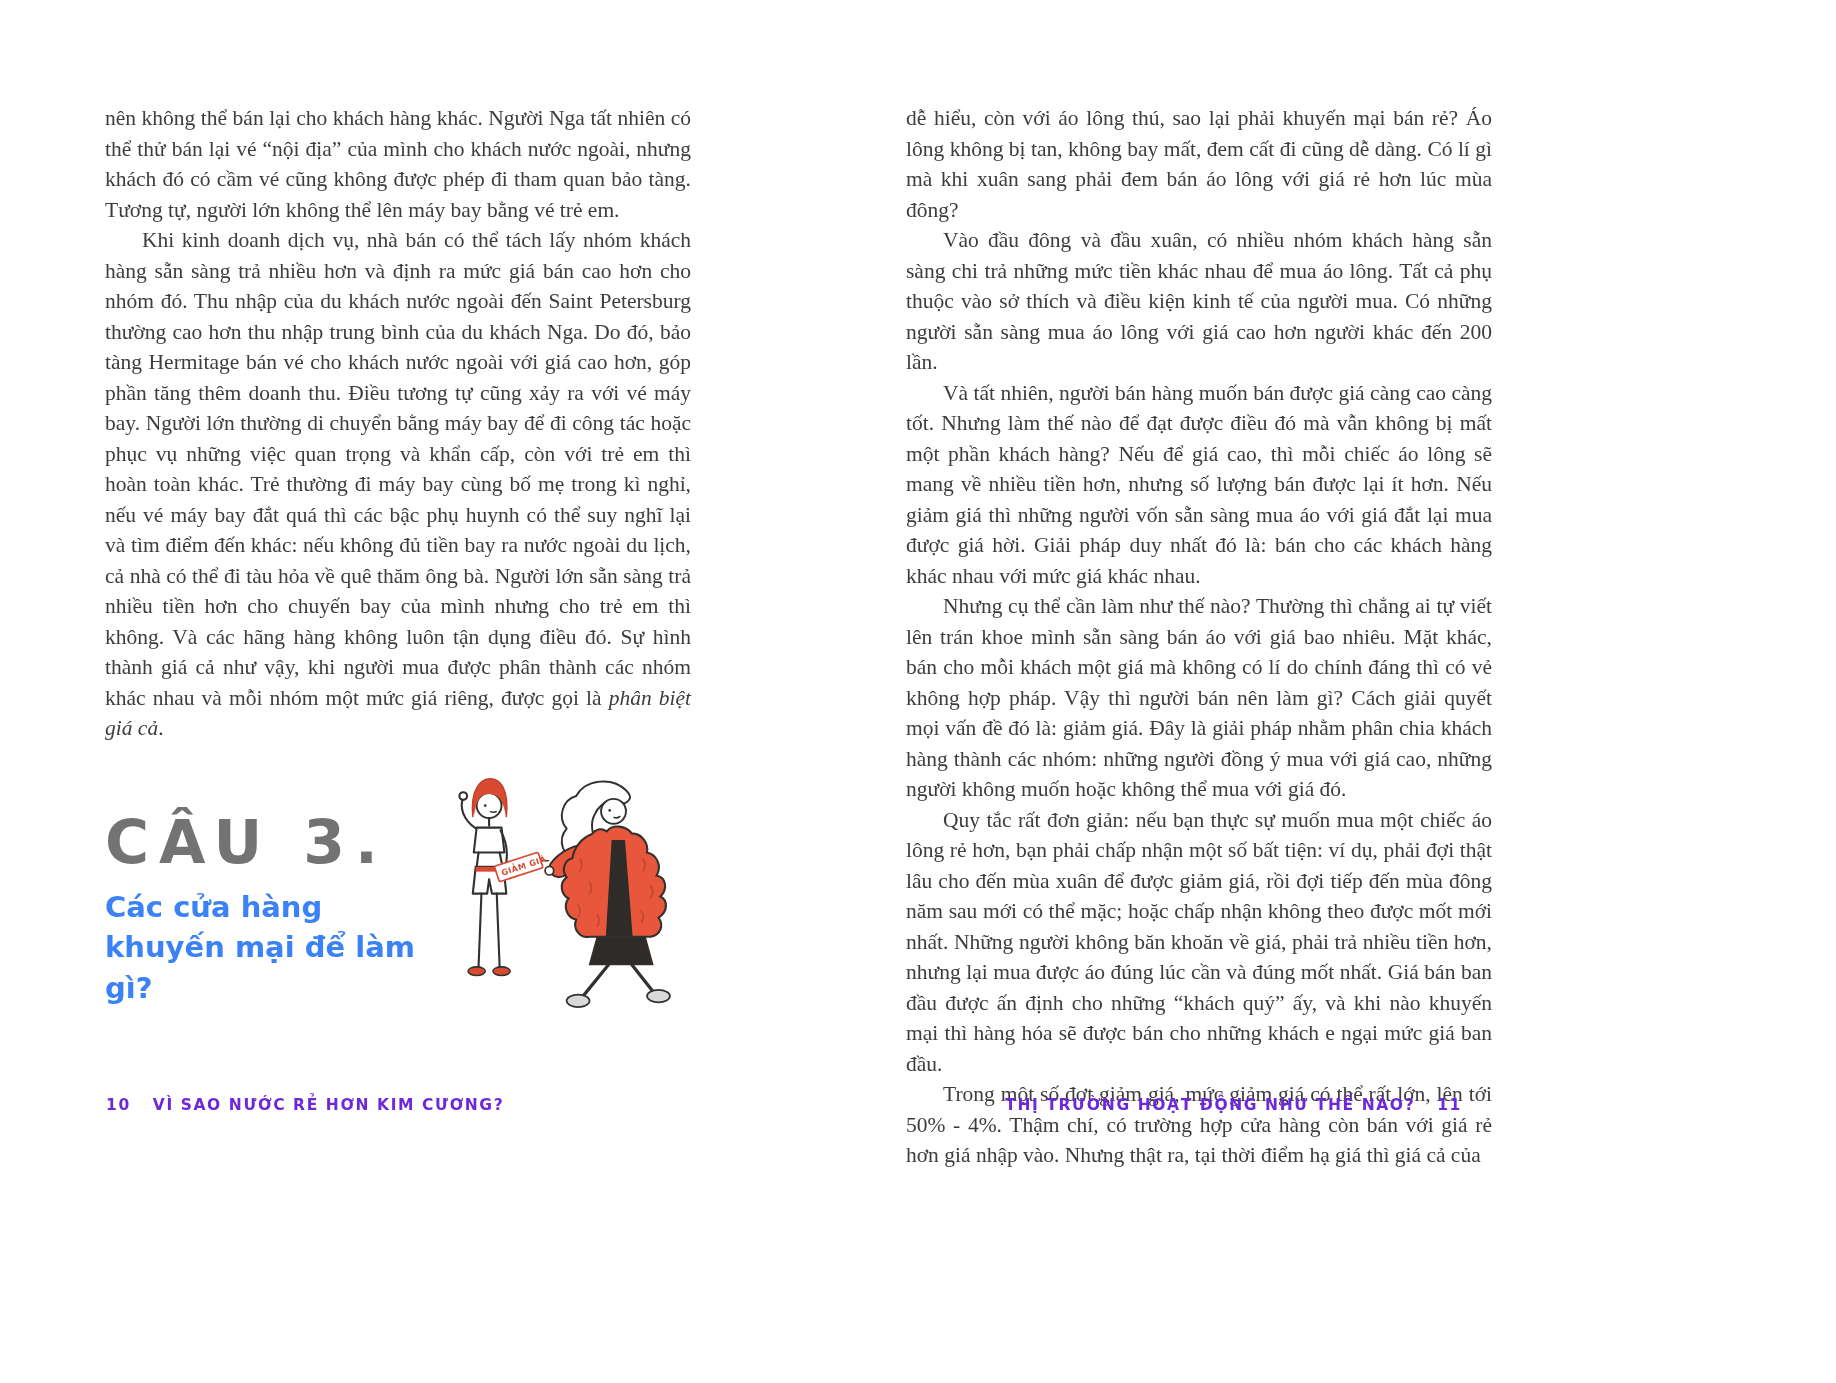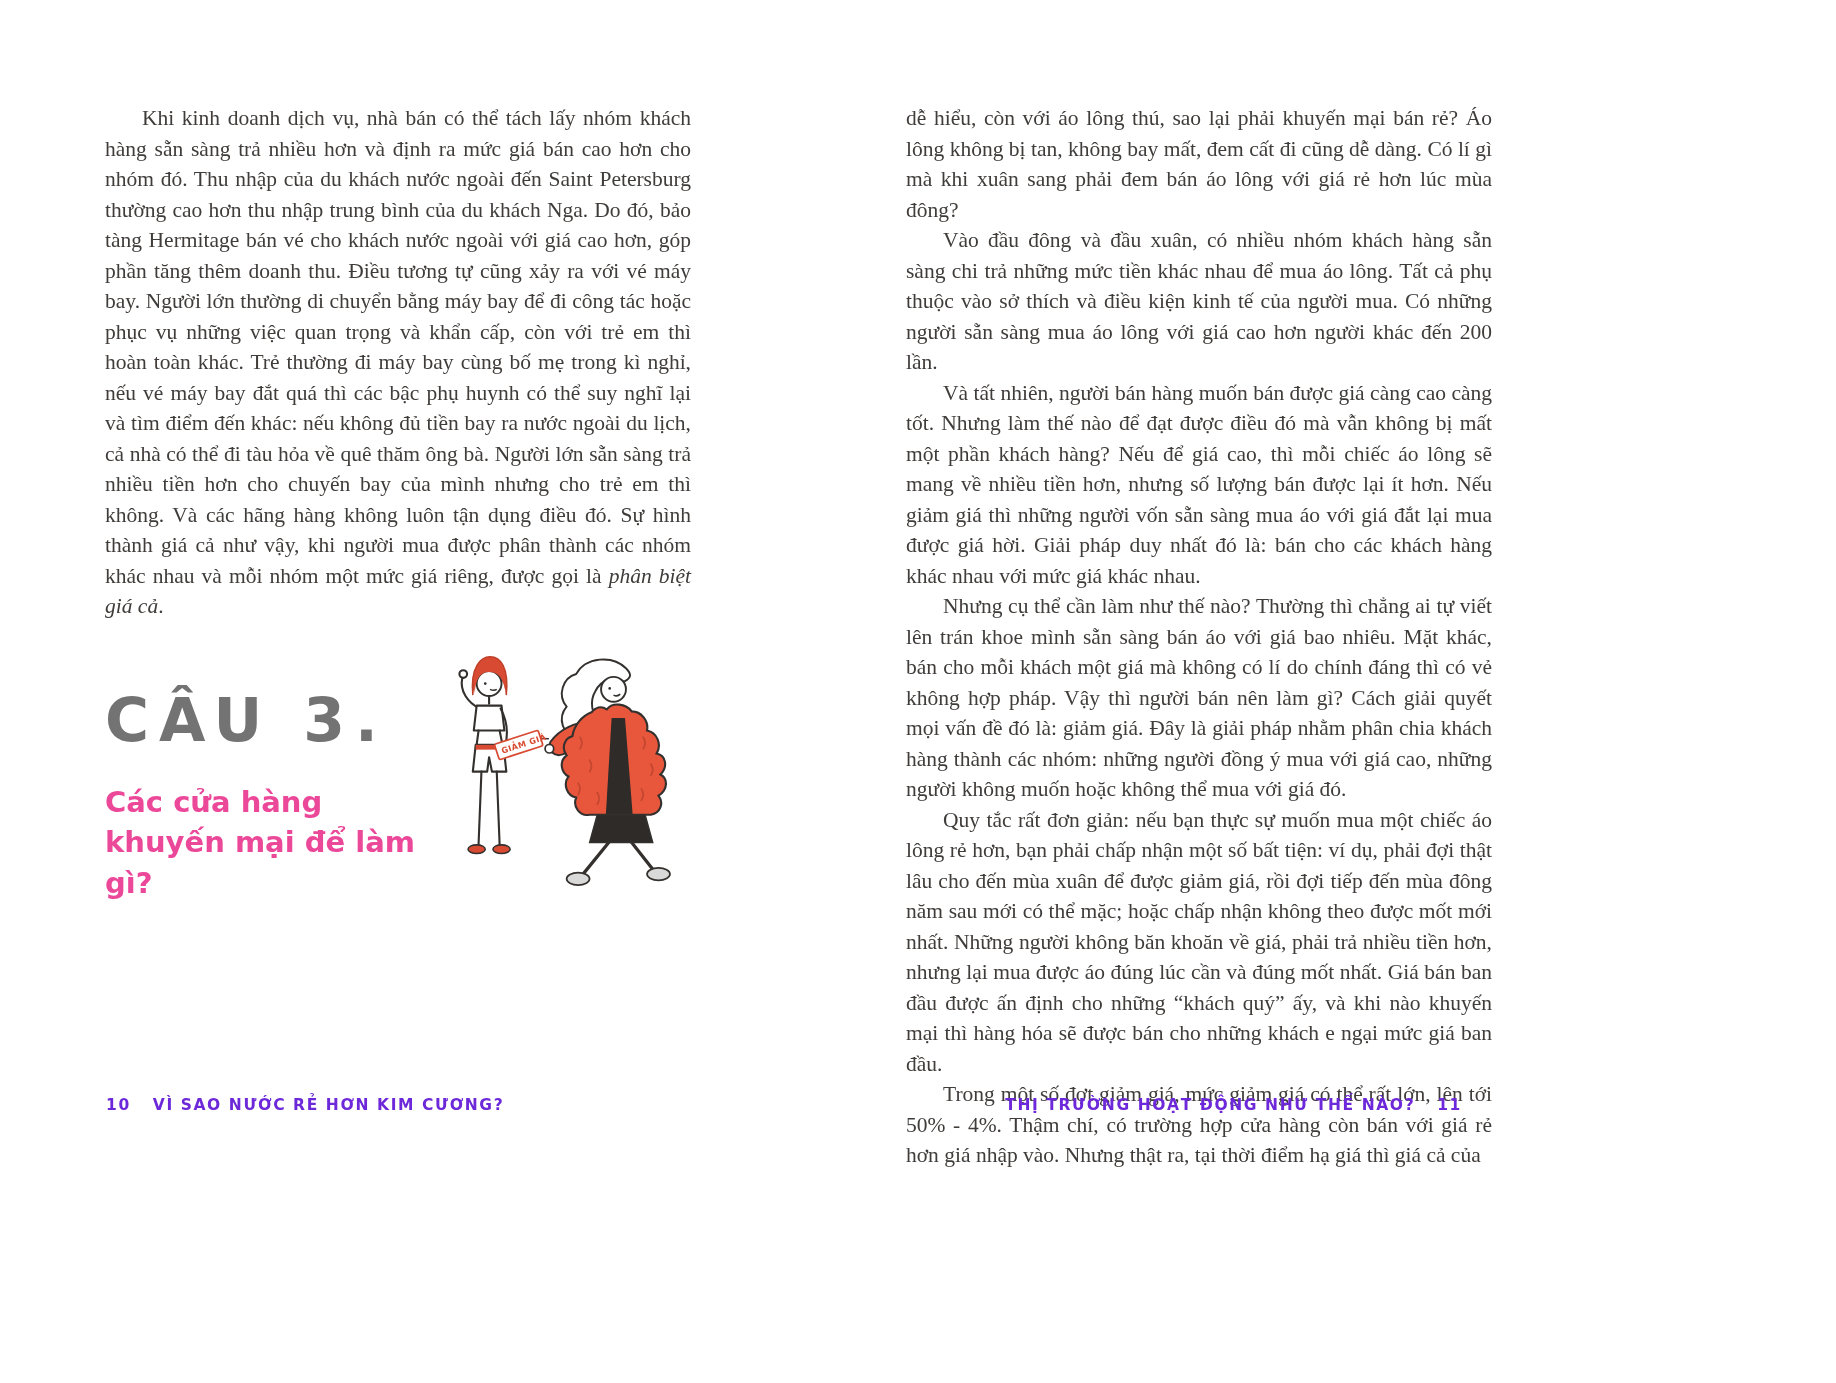--- a/index.html
+++ b/index.html
@@ -38,22 +38,22 @@
     font-size:60px;
     letter-spacing:10px;
     color:#737373;
     line-height:1;
   }
   .chapter-question {
     font-family:"DejaVu Sans", sans-serif;
     font-weight:bold;
     font-size:29px;
     line-height:1.4;
-    color:#ec4899;
-    margin-top:32px;
+    color:#3b82f6;
+    margin-top:15px;
     width:312px;
   }
   .illustration { width:266px; height:268px; flex:0 0 auto; }
 
   .footer {
     position:absolute;
     top:1096px;
     font-family:"DejaVu Sans", sans-serif;
     font-weight:bold;
     font-size:15.5px;
@@ -72,20 +72,21 @@
     font-weight:bold;
     letter-spacing:0.5px;
   }
 </style>
 </head>
 <body>
 
 <div class="spread">
 
   <div class="page page-left">
+    <p class="body-text">nên không thể bán lại cho khách hàng khác. Người Nga tất nhiên có thể thử bán lại vé “nội địa” của mình cho khách nước ngoài, nhưng khách đó có cầm vé cũng không được phép đi tham quan bảo tàng. Tương tự, người lớn không thể lên máy bay bằng vé trẻ em.</p>
 
     <p class="body-text indent"><span>Khi kinh doanh dịch vụ, nhà bán có thể tách lấy nhóm khách hàng sẵn sàng trả nhiều hơn và định ra mức giá bán cao hơn cho nhóm đó. Thu nhập của du khách nước ngoài đến Saint Petersburg thường cao hơn thu nhập trung bình của du khách Nga. Do đó, bảo tàng Hermitage bán vé cho khách nước ngoài với giá cao hơn, góp phần tăng thêm doanh thu. Điều tương tự cũng xảy ra với vé máy bay. Người lớn thường di chuyển bằng máy bay để đi công tác hoặc phục vụ những việc quan trọng và khẩn cấp, còn với trẻ em thì hoàn toàn khác. Trẻ thường đi máy bay cùng bố mẹ trong kì nghỉ, nếu vé máy bay đắt quá thì các bậc phụ huynh có thể suy nghĩ lại và tìm điểm đến khác: nếu không đủ tiền bay ra nước ngoài du lịch, cả nhà có thể đi tàu hỏa về quê thăm ông bà. Người lớn sẵn sàng trả nhiều tiền hơn cho chuyến bay của mình nhưng cho trẻ em thì không. Và các hãng hàng không luôn tận dụng điều đó. Sự hình thành giá cả như vậy, khi người mua được phân thành các nhóm khác nhau và mỗi nhóm một mức giá riêng, được gọi là </span><em>phân biệt giá cả</em><span>.</span></p>
 
     <div class="chapter-block">
       <div class="chapter-titles">
         <h2 class="chapter-number">CÂU 3.</h2>
         <h3 class="chapter-question">Các cửa hàng khuyến mại để làm gì?</h3>
       </div>
 
       <svg class="illustration" viewBox="0 0 270 280" width="266" height="268" xmlns="http://www.w3.org/2000/svg">

